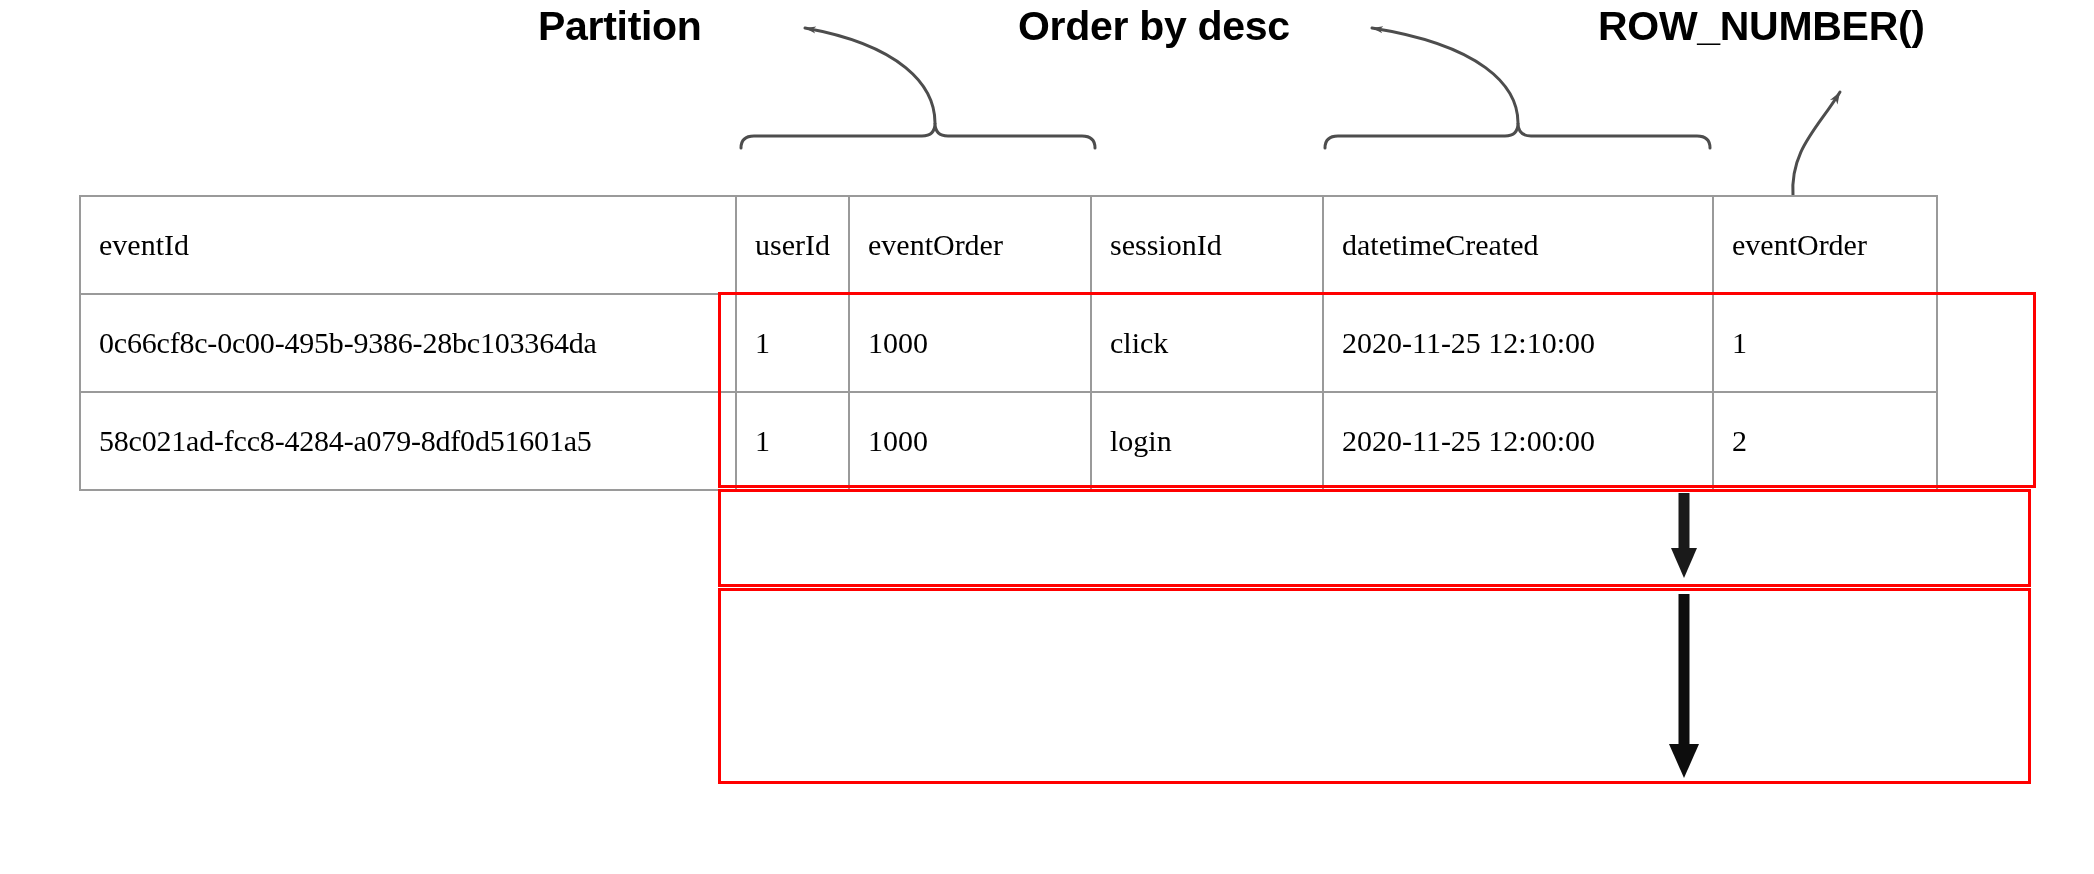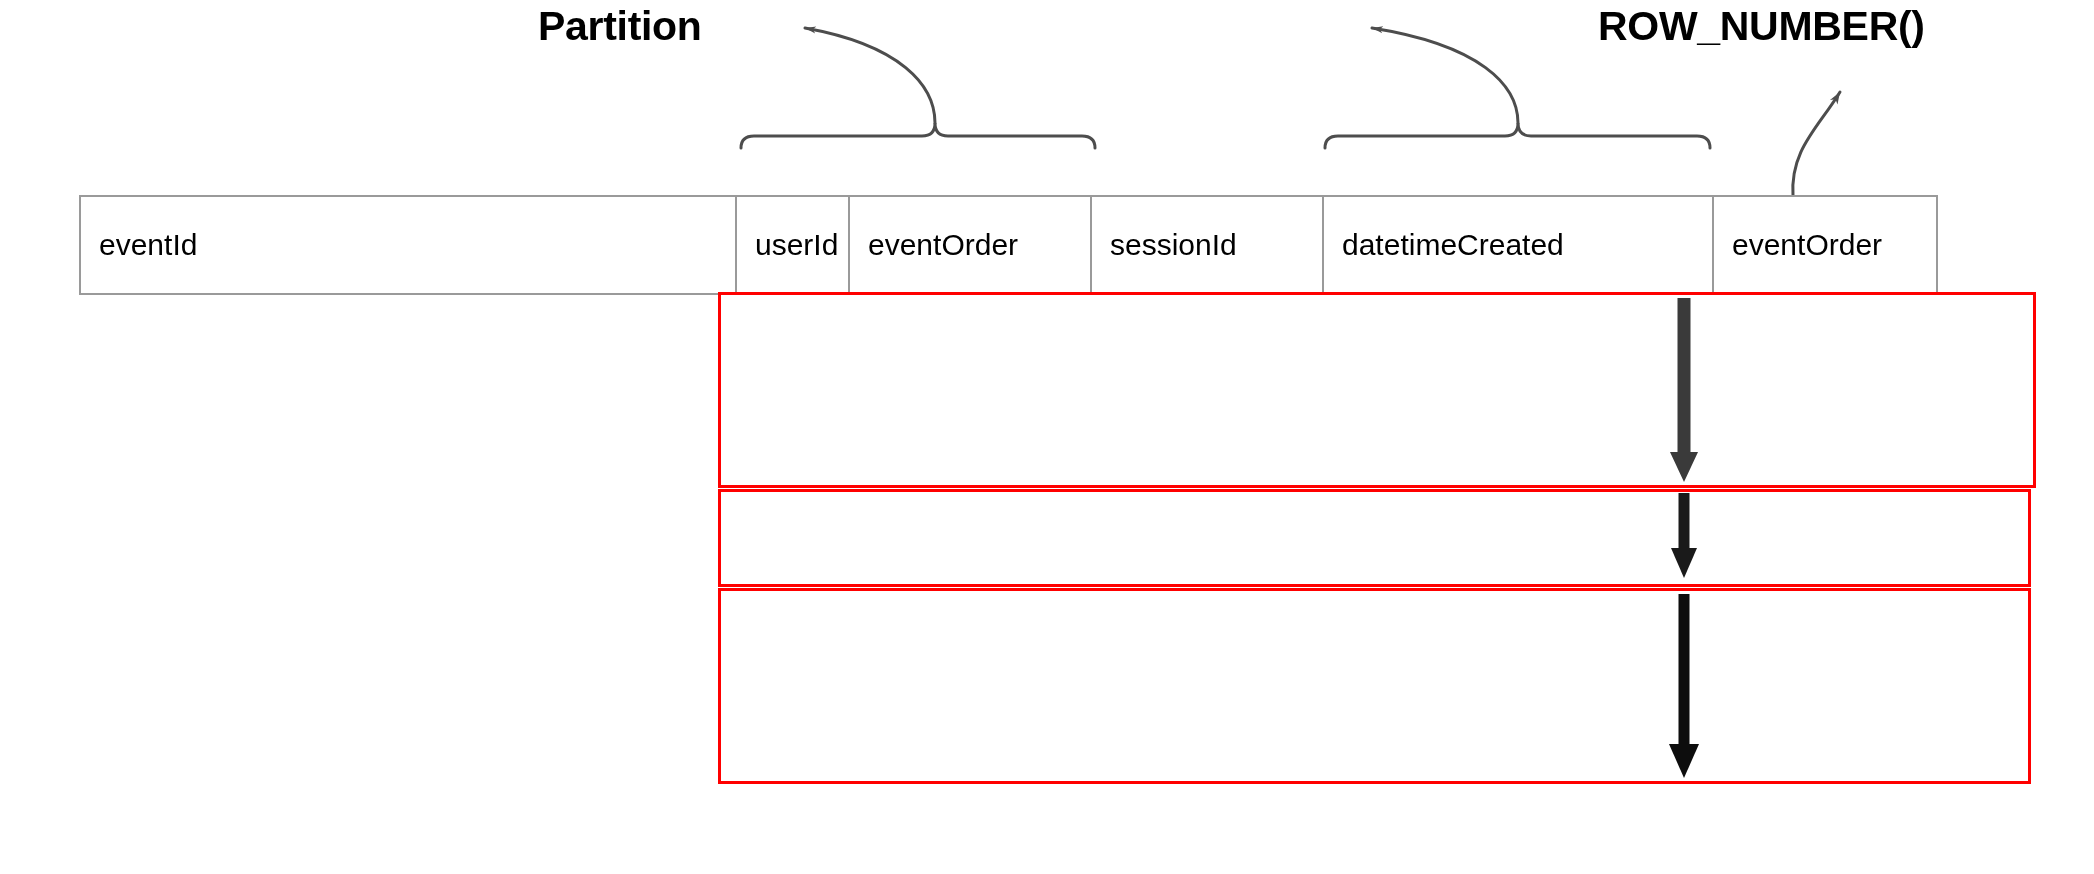--- a/index.html
+++ b/index.html
@@ -57,21 +57,21 @@
     table-layout: fixed;
     background: #ffffff;
   }
   #grid-table td, #grid-table th {
     border: 2px solid #9a9a9a;
     padding: 0 0 0 18px;
     height: 98px;
     box-sizing: border-box;
     text-align: left;
     vertical-align: middle;
-    font-family: Liberation Sans, sans-serif;
+    font-family: Liberation Serif, serif;
     font-weight: normal;
     font-size: 30px;
     color: #000000;
     background: transparent;
     overflow: hidden;
     white-space: nowrap;
   }
   #grid-table th { font-weight: normal; }
   .col-eventid   { width: 656px; }
   .col-userid    { width: 113px; }
@@ -94,20 +94,21 @@
   #redbox-1 { left: 718px; top: 489px; width: 1313px; height: 98px; }
   #redbox-2 { left: 718px; top: 588px; width: 1313px; height: 196px; }
 </style>
 </head>
 <body>
 
 <div id="stage">
 
   <div class="anno-label" id="label-partition">Partition</div>
 
+  <div class="anno-label" id="label-orderby">Order by desc</div>
 
   <div class="anno-label" id="label-rownumber">ROW_NUMBER()</div>
 
   <svg id="anno-svg" viewBox="0 0 2094 874">
     <defs>
       <marker id="arrowHeadLeft" markerWidth="14" markerHeight="14" refX="11" refY="5.2" orient="auto-start-reverse" markerUnits="userSpaceOnUse">
         <path d="M11,5.2 L0,1.6 L3.2,5.2 L0,8.8 Z" fill="#4d4d4d"></path>
       </marker>
       <marker id="arrowHeadUp" markerWidth="16" markerHeight="16" refX="12" refY="6" orient="auto" markerUnits="userSpaceOnUse">
         <path d="M12,6 L0,1.6 L3.4,6 L0,10.4 Z" fill="#4d4d4d"></path>
@@ -163,20 +164,36 @@
       <tr>
         <th>eventId</th>
         <th>userId</th>
         <th>eventOrder</th>
         <th>sessionId</th>
         <th>datetimeCreated</th>
         <th>eventOrder</th>
       </tr>
     </thead>
     <tbody>
+      <tr>
+        <td class="cell-eventid">0c66cf8c-0c00-495b-9386-28bc103364da</td>
+        <td>1</td>
+        <td>1000</td>
+        <td>click</td>
+        <td>2020-11-25 12:10:00</td>
+        <td>1</td>
+      </tr>
+      <tr>
+        <td class="cell-eventid">58c021ad-fcc8-4284-a079-8df0d51601a5</td>
+        <td>1</td>
+        <td>1000</td>
+        <td>login</td>
+        <td>2020-11-25 12:00:00</td>
+        <td>2</td>
+      </tr>
     </tbody>
   </table>
 
   <div class="red-box" id="redbox-0"></div>
   <div class="red-box" id="redbox-1"></div>
   <div class="red-box" id="redbox-2"></div>
 
 </div>
 
 </body></html>

